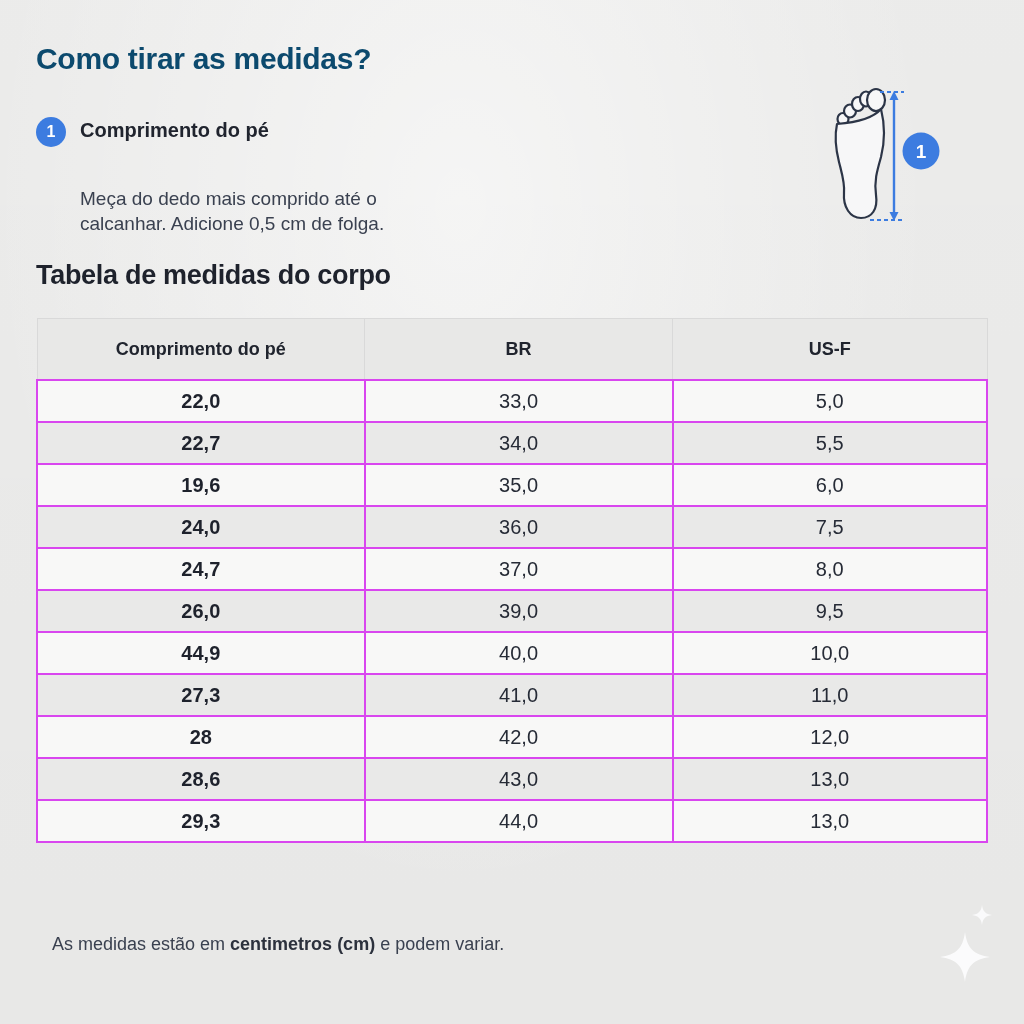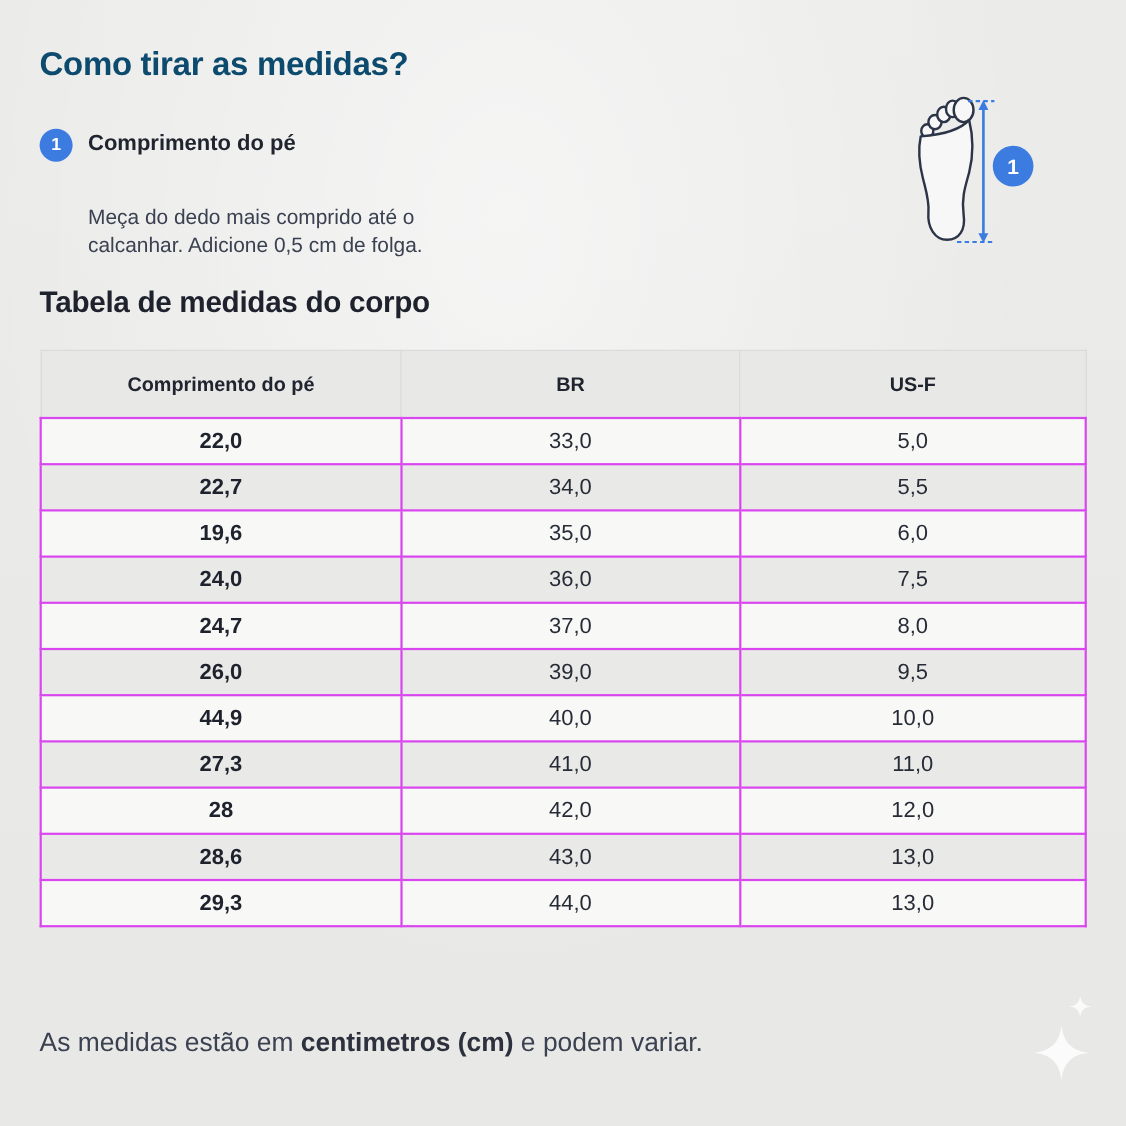--- a/index.html
+++ b/index.html
@@ -50,22 +50,22 @@
   }
   .size-table td{
     height:38px;font-size:20px;color:#262b36;text-align:center;
     border:2px solid #d946ef;
   }
   .size-table tbody tr:nth-child(odd) td{background:#f8f8f7;}
   .size-table tbody tr:nth-child(even) td{background:#e9e9e8;}
   .size-table td.col-first{font-weight:700;color:#1e222c;}
   .col-w1{width:34.5%;} .col-w2{width:32.4%;} .col-w3{width:33.1%;}
   .footnote{
-    position:absolute;left:36px;top:934px;
-    font-size:24px;color:#3a4150;
+    position:absolute;left:52px;top:934px;
+    font-size:18px;color:#3a4150;
   }
   .footnote b{color:#2c313d;}
   .sparkle-big{position:absolute;left:940px;top:930px;width:50px;height:54px;}
   .sparkle-small{position:absolute;left:972px;top:904px;width:20px;height:22px;}
 </style>
 </head>
 <body>
 
 <div class="noise"></div>
 

